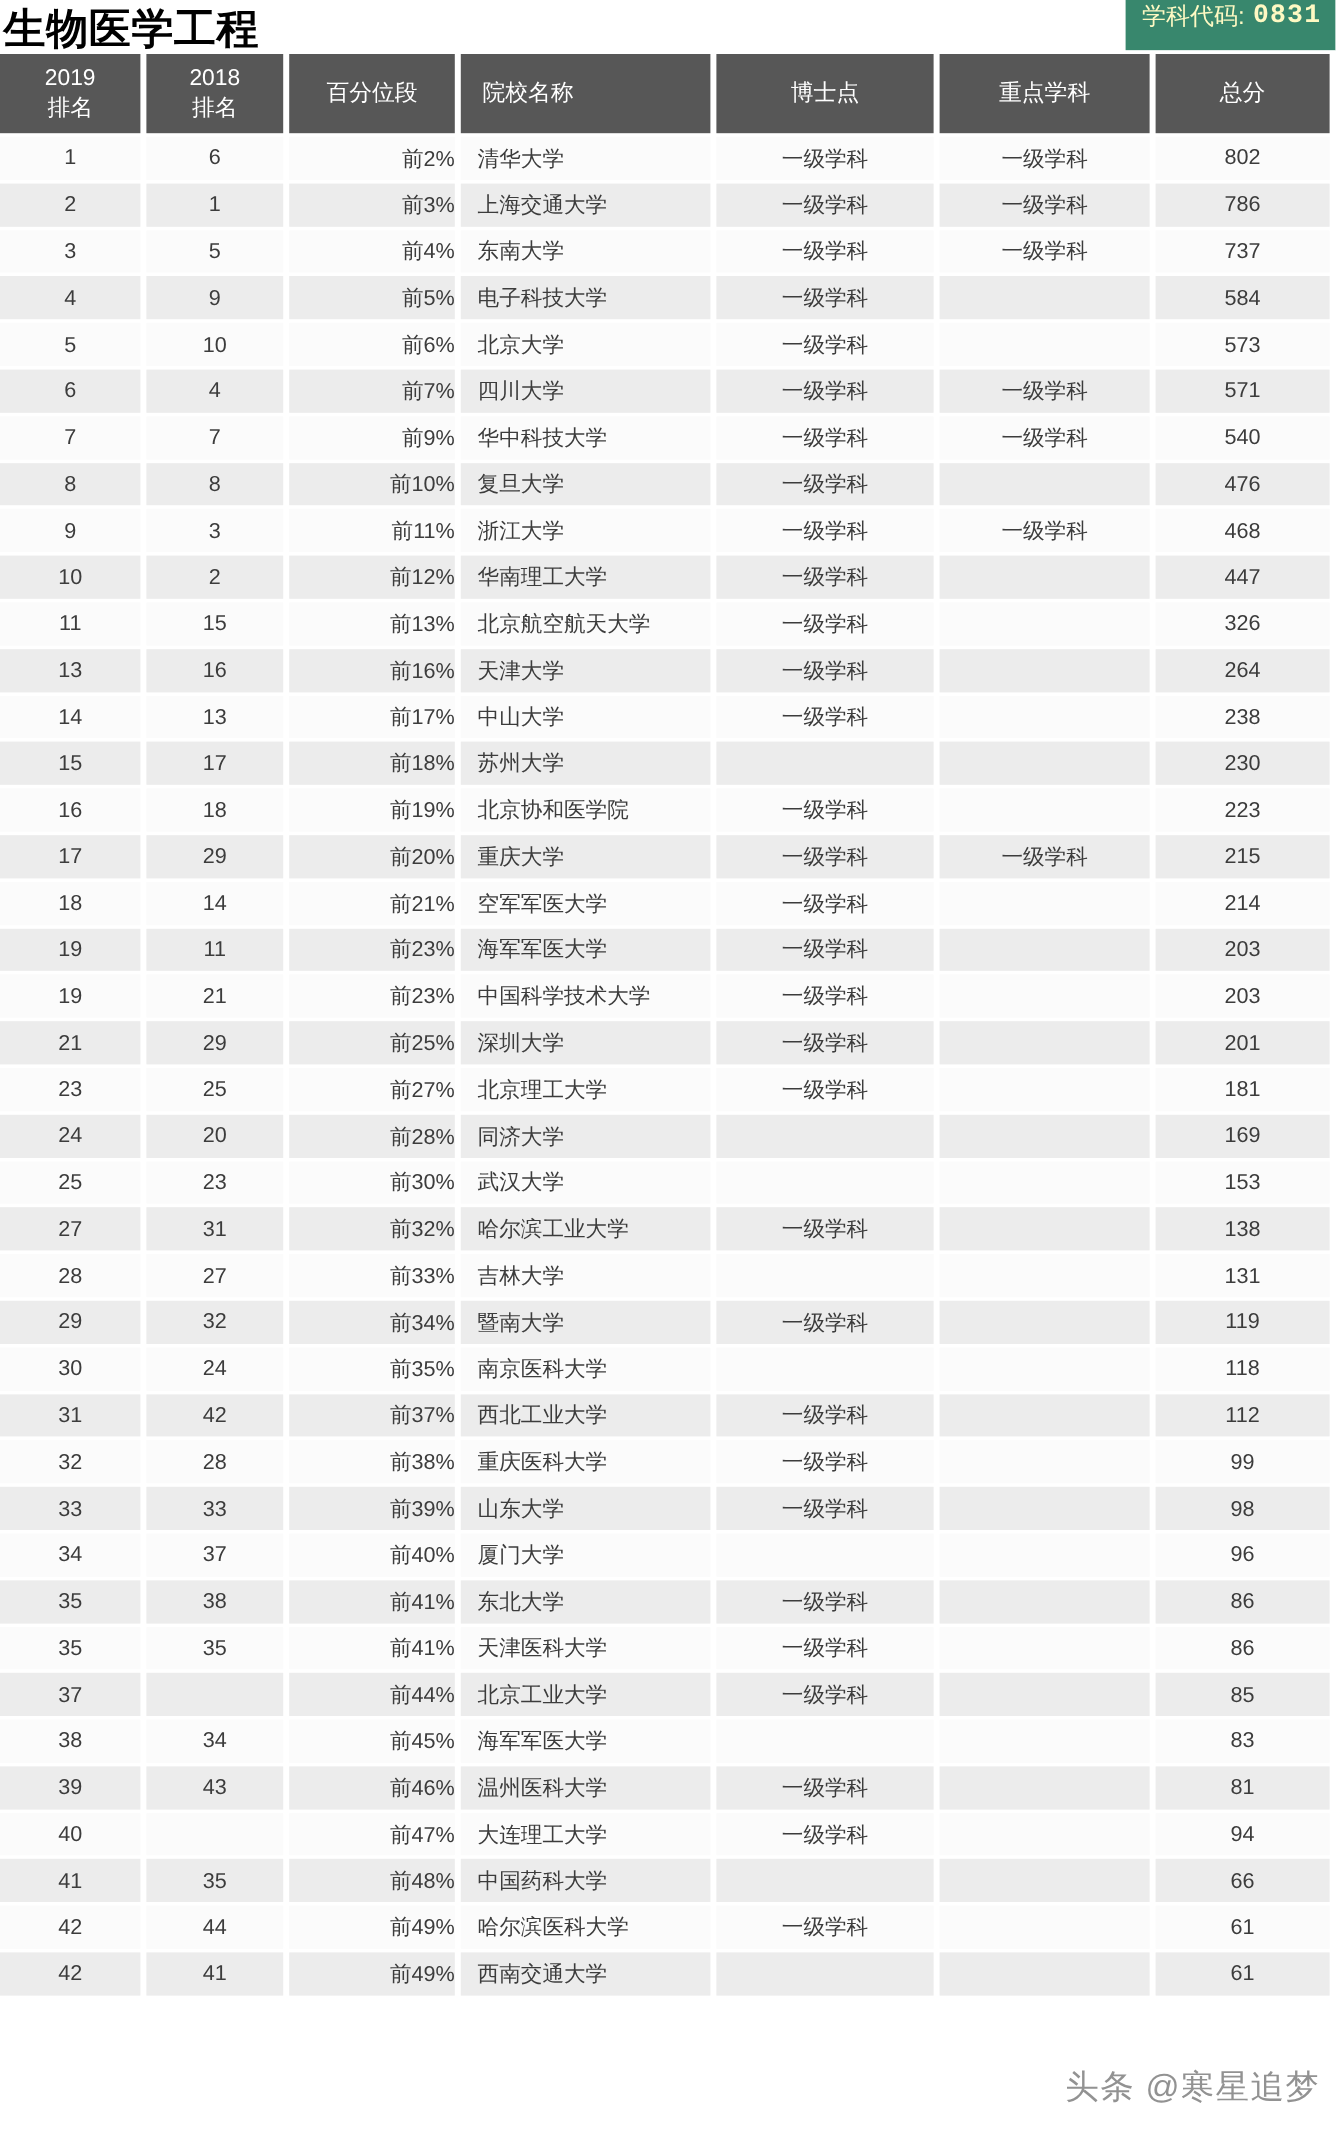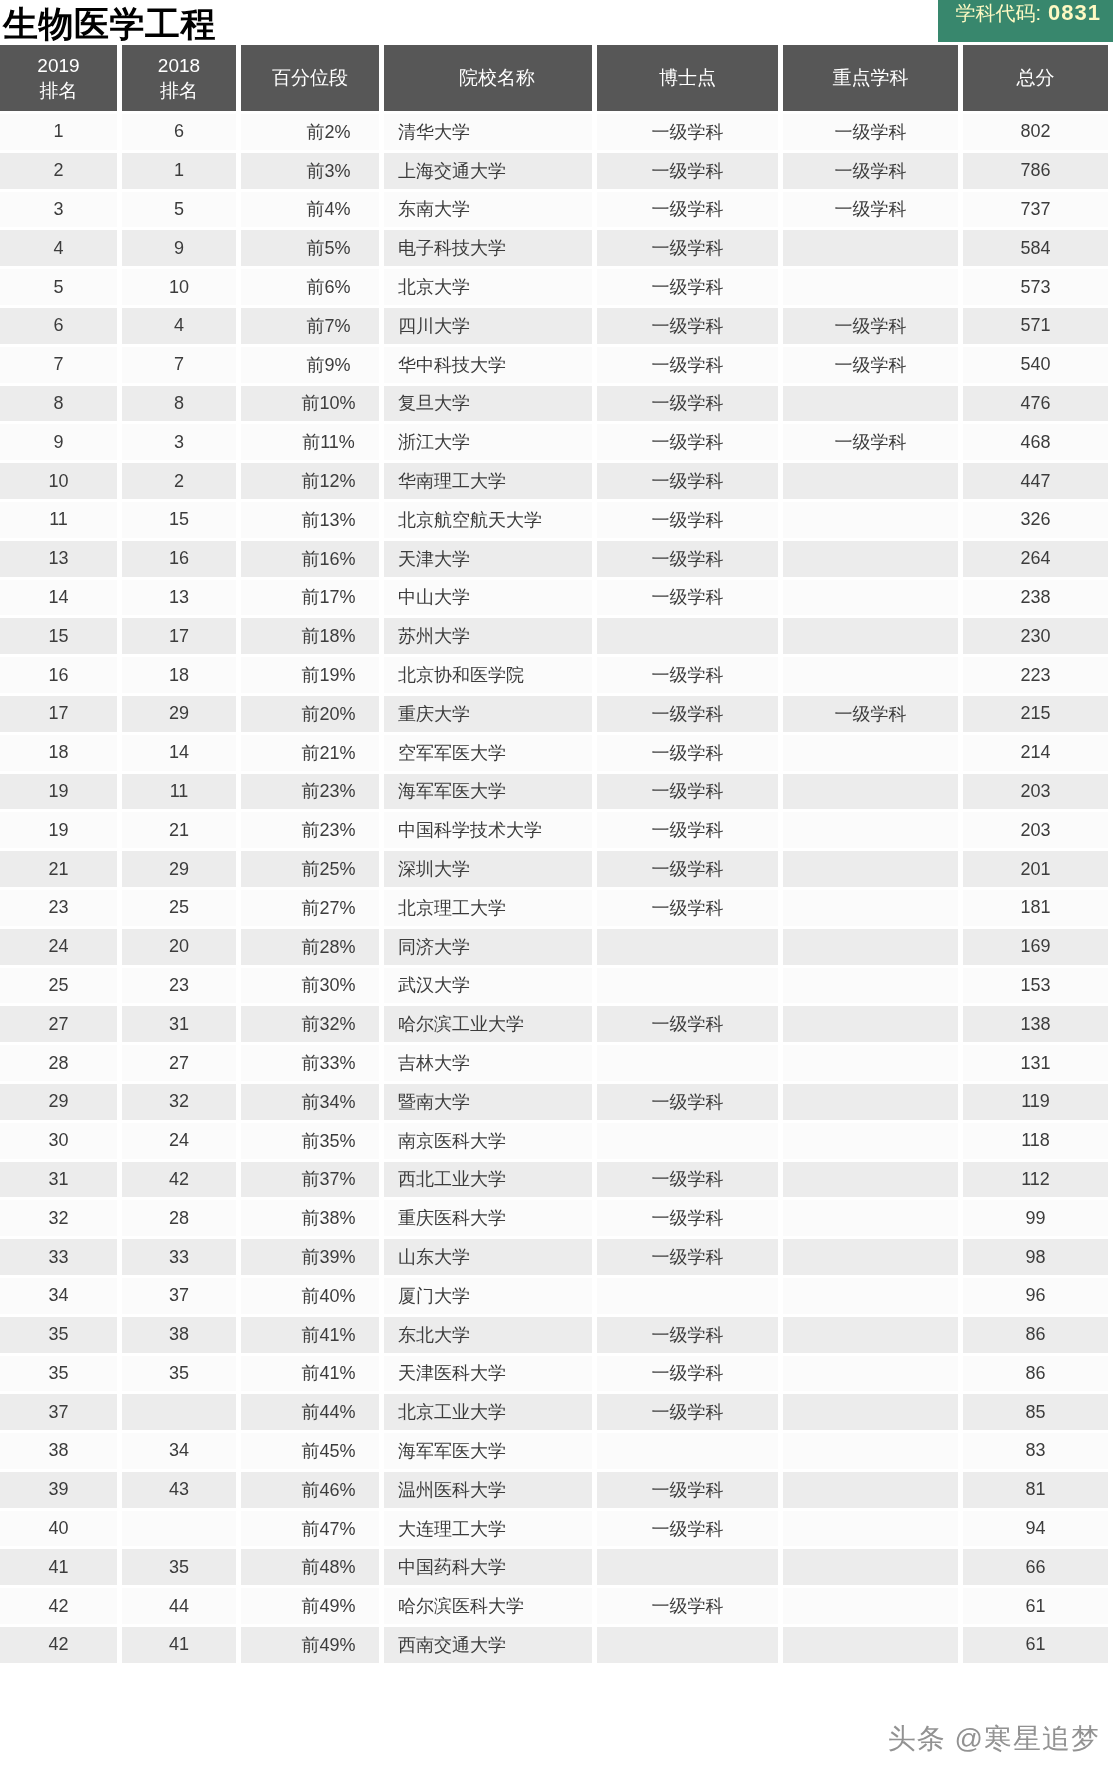--- a/index.html
+++ b/index.html
@@ -14,42 +14,42 @@
   .title{
     position:absolute;left:3px;top:1px;
     font-size:35px;font-weight:900;color:#000;letter-spacing:0.5px;white-space:nowrap;
   }
   .badge{
     position:absolute;right:0;top:0;width:175px;height:42px;
     background:var(--badge-bg,#38876d);color:#fef9c3;
     display:flex;align-items:flex-start;justify-content:flex-end;
     padding-right:12px;box-sizing:border-box;font-size:20px;white-space:nowrap;
   }
-  .badge b{font-size:22px;margin-left:7px;font-weight:bold;letter-spacing:1px;}
+  .badge b{font-size:22px;margin-left:7px;font-weight:bold;letter-spacing:1px;font-family:Liberation Mono, monospace;}
 
   
   table.rank{
     position:absolute;top:42px;left:-5px;width:1118px;
     border-collapse:separate;border-spacing:5px 3px;table-layout:fixed;
     background:#fff;
   }
   th{
     background:var(--header-bg,#575757);color:#fff;font-weight:normal;
     font-size:19px;height:66px;line-height:1.32;text-align:center;padding:0;
     vertical-align:middle;white-space:nowrap;overflow:hidden;
   }
   td{
     font-size:18px;color:var(--text,#3c3c3c);height:35.8px;
     background:var(--row-bg,#fbfbfb);text-align:center;padding:0;
     vertical-align:middle;white-space:nowrap;overflow:hidden;
   }
   tbody tr:nth-child(even) td{background:var(--row-alt-bg,#ececec);}
-  th.col-institution{text-align:center;padding-left:18px;}
+  th.col-institution{text-align:left;padding-left:18px;}
   td.col-institution{text-align:left;padding-left:14px;}
-  td.col-percentile{text-align:center;padding-left:37px;}
+  td.col-percentile{text-align:right;padding-left:37px;}
 
   
   .watermark{
     position:absolute;top:1720px;right:13px;z-index:5;
     font-size:28px;font-weight:normal;letter-spacing:1px;white-space:nowrap;
     color:rgba(122,122,122,0.82);
     text-shadow:2px 2px 0 rgba(255,255,255,0.95), 3px 3px 0 rgba(255,255,255,0.6);
   }
 </style>
 </head>

